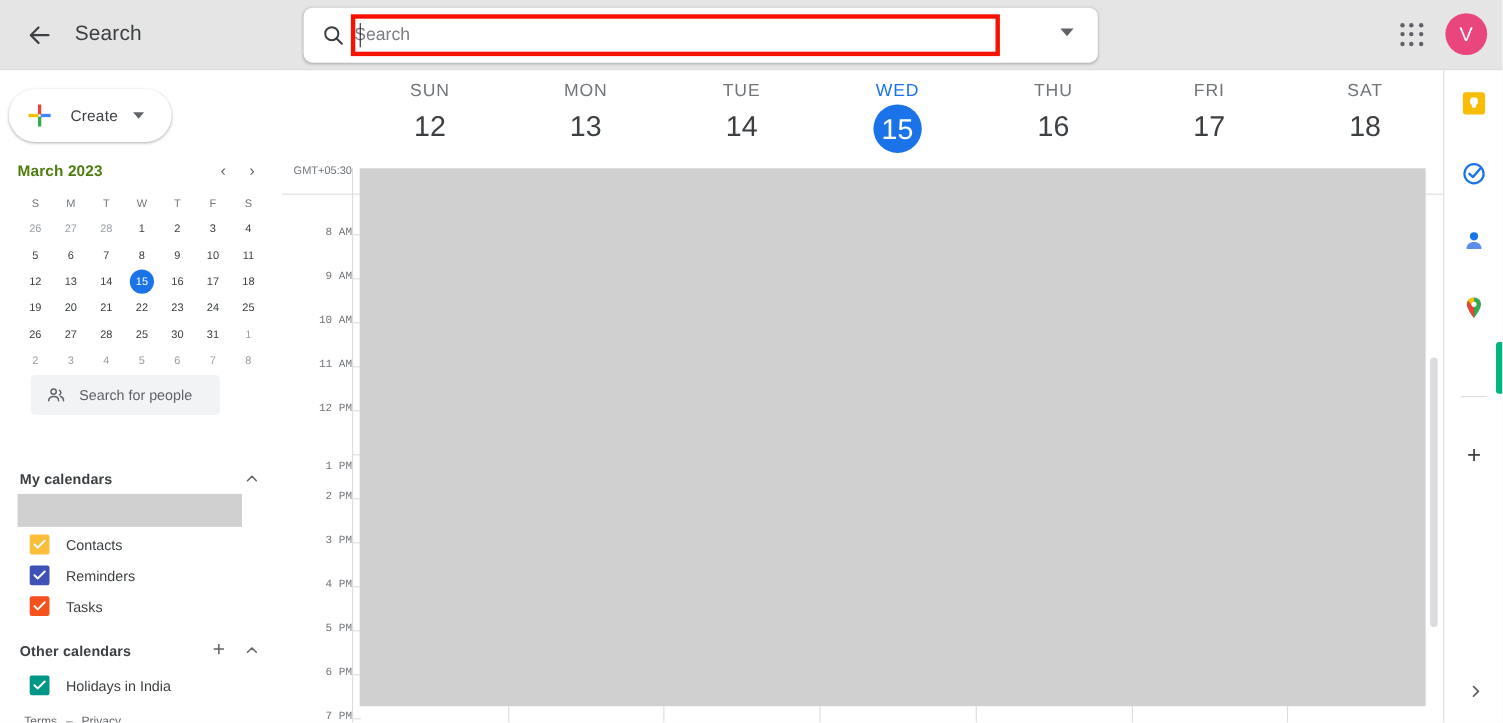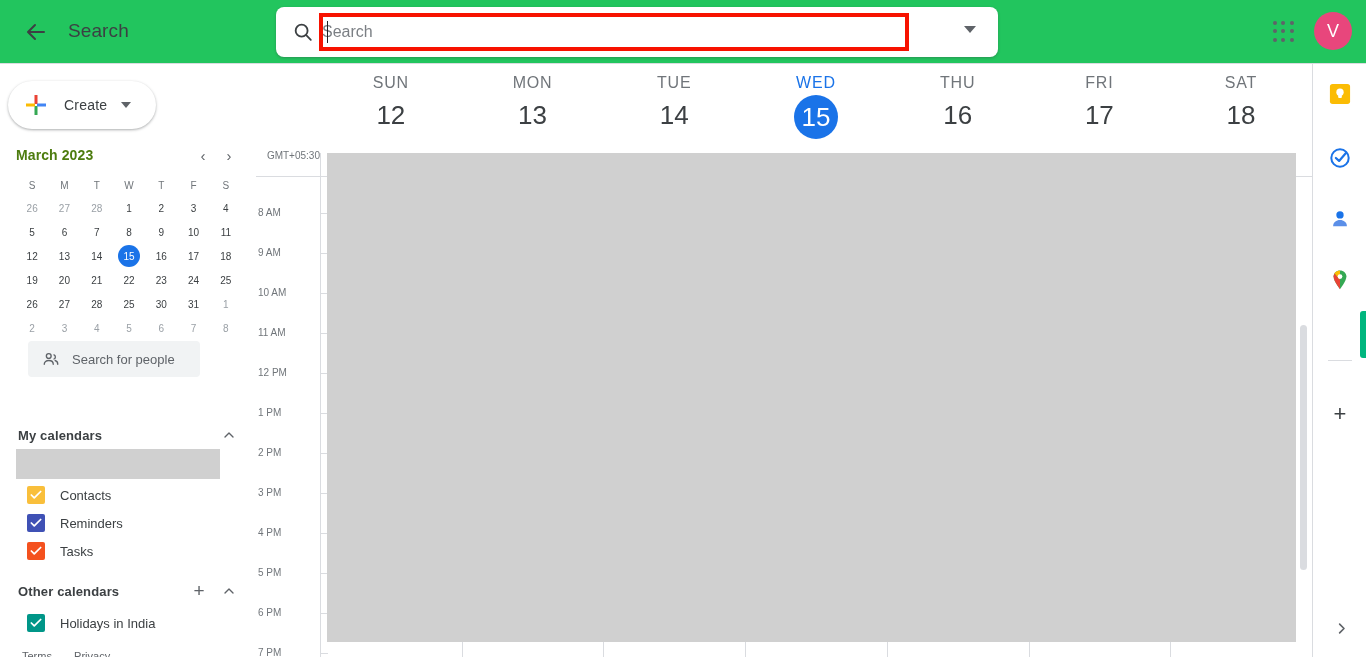--- a/index.html
+++ b/index.html
@@ -20,21 +20,21 @@
     background: #ffffff;
     overflow: hidden;
   }
 
   
   .topbar {
     position: absolute;
     top: 0; left: 0;
     width: 1366px;
     height: 64px;
-    background: #22c55e;
+    background: #e5e5e5;
     border-bottom: 1px solid #dadce0;
     box-sizing: border-box;
   }
 
   .back-arrow {
     position: absolute;
     left: 22px; top: 18px;
     width: 28px; height: 28px;
     display: flex; align-items: center; justify-content: center;
     cursor: pointer;
@@ -411,24 +411,25 @@
     position: absolute;
     left: 0; top: 113px;
     width: 1056px;
     height: 480px;
     overflow: hidden;
   }
   .time-label {
     position: absolute;
     left: 2px;
     width: 62px;
-    text-align: left;
+    text-align: right;
     font-size: 10px;
     color: #70757a;
     transform: translateY(-6px);
+    font-family: Liberation Mono, monospace;
   }
   .hour-tick {
     position: absolute;
     left: 64px;
     width: 8px;
     height: 1px;
     background: #dadce0;
   }
   .col-line {
     position: absolute;
@@ -838,21 +839,21 @@
         <div class="time-label" style="top: 36px;">8 AM</div>
         <div class="hour-tick" style="top: 36px;"></div>
         <div class="time-label" style="top: 76px;">9 AM</div>
         <div class="hour-tick" style="top: 76px;"></div>
         <div class="time-label" style="top: 116px;">10 AM</div>
         <div class="hour-tick" style="top: 116px;"></div>
         <div class="time-label" style="top: 156px;">11 AM</div>
         <div class="hour-tick" style="top: 156px;"></div>
         <div class="time-label" style="top: 196px;">12 PM</div>
         <div class="hour-tick" style="top: 196px;"></div>
-        <div class="time-label" style="top: 236px;">1 PM</div>
+        <div class="time-label" style="top: 248px;">1 PM</div>
         <div class="hour-tick" style="top: 236px;"></div>
         <div class="time-label" style="top: 276px;">2 PM</div>
         <div class="hour-tick" style="top: 276px;"></div>
         <div class="time-label" style="top: 316px;">3 PM</div>
         <div class="hour-tick" style="top: 316px;"></div>
         <div class="time-label" style="top: 356px;">4 PM</div>
         <div class="hour-tick" style="top: 356px;"></div>
         <div class="time-label" style="top: 396px;">5 PM</div>
         <div class="hour-tick" style="top: 396px;"></div>
         <div class="time-label" style="top: 436px;">6 PM</div>

